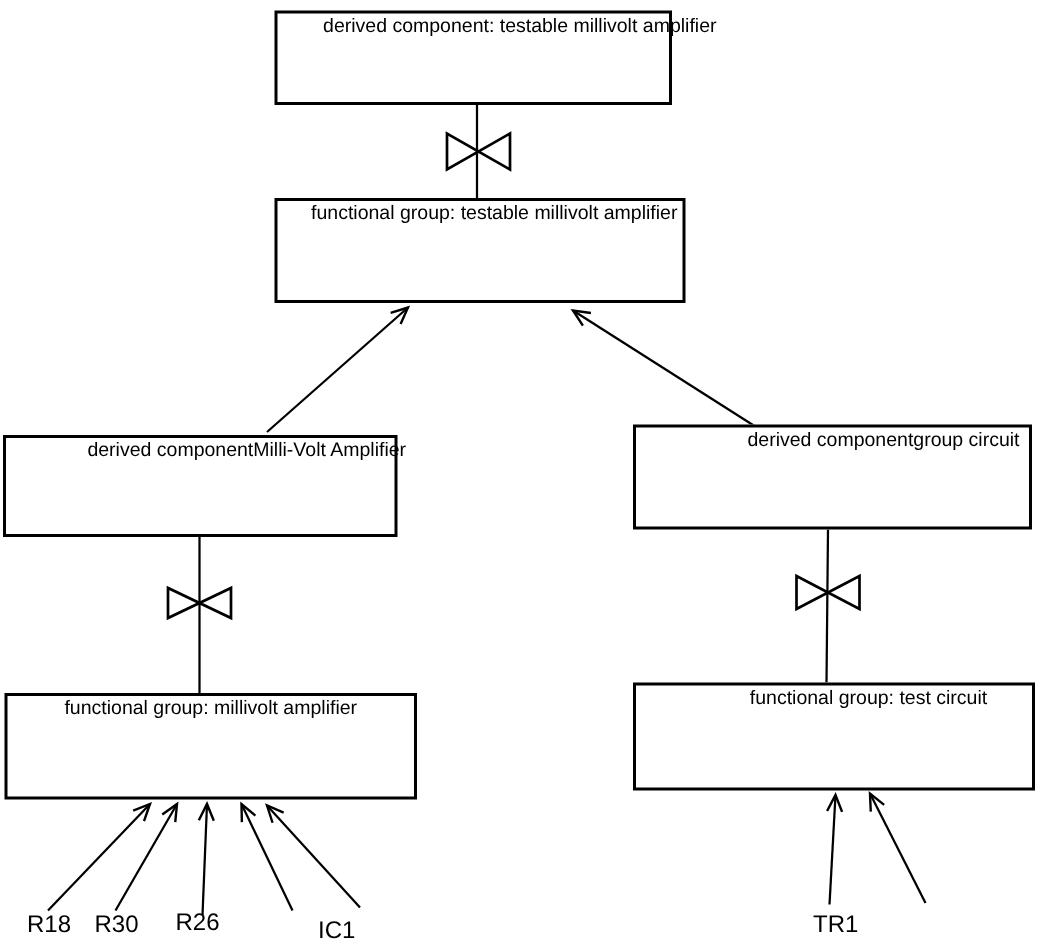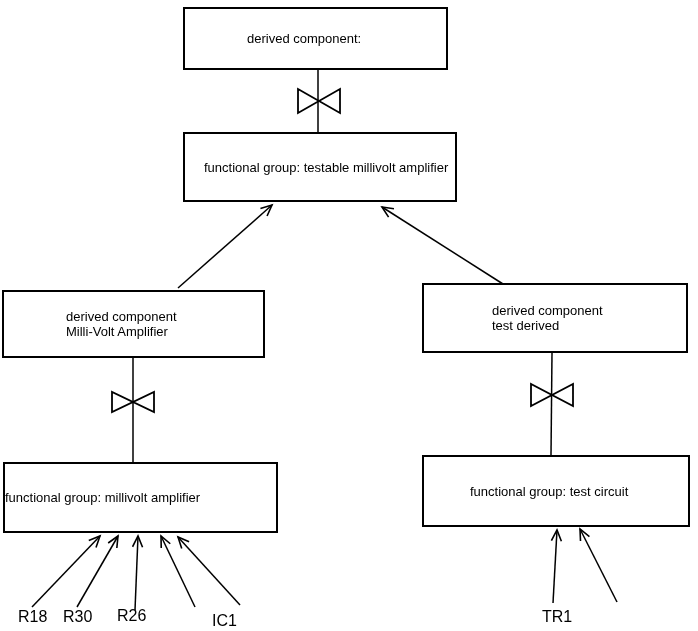--- a/index.html
+++ b/index.html
@@ -22,21 +22,21 @@
     top: 0;
     width: 698px;
     height: 631px;
   }
   .node {
     position: absolute;
     box-sizing: border-box;
     border: 2px solid #000000;
     background: #ffffff;
     display: flex;
-    flex-direction: column;
+    flex-direction: row;
     justify-content: center;
     align-items: flex-start;
     font-size: 13px;
     line-height: 15px;
     text-align: center;
   }
   .tline {
     white-space: pre;
   }
   .leaf-label {
@@ -92,34 +92,35 @@
     <line x1="135" y1="610" x2="138" y2="536" stroke="#000000" stroke-width="1.5" marker-end="url(#ah)"></line>
     <line x1="195" y1="607" x2="161" y2="536" stroke="#000000" stroke-width="1.5" marker-end="url(#ah)"></line>
     <line x1="240" y1="605" x2="178" y2="537" stroke="#000000" stroke-width="1.5" marker-end="url(#ah)"></line>
 
     <line x1="553" y1="603" x2="557" y2="530" stroke="#000000" stroke-width="1.5" marker-end="url(#ah)"></line>
     <line x1="617" y1="602" x2="580" y2="529" stroke="#000000" stroke-width="1.5" marker-end="url(#ah)"></line>
   </svg>
 
   <div class="node" id="node-top-derived">
     <div class="tline">derived component:</div>
+    <div class="tline"> testable millivolt amplifier</div>
   </div>
 
   <div class="node" id="node-top-functional">
     <div class="tline">functional group: testable millivolt amplifier</div>
   </div>
 
   <div class="node" id="node-left-derived">
     <div class="tline">derived component</div>
     <div class="tline">Milli-Volt Amplifier</div>
   </div>
 
   <div class="node" id="node-right-derived">
     <div class="tline">derived component</div>
-    <div class="tline">test derived</div>
+    <div class="tline">group circuit</div>
   </div>
 
   <div class="node" id="node-left-functional">
     <div class="tline">functional group: millivolt amplifier</div>
   </div>
 
   <div class="node" id="node-right-functional">
     <div class="tline">functional group: test circuit</div>
   </div>
 

